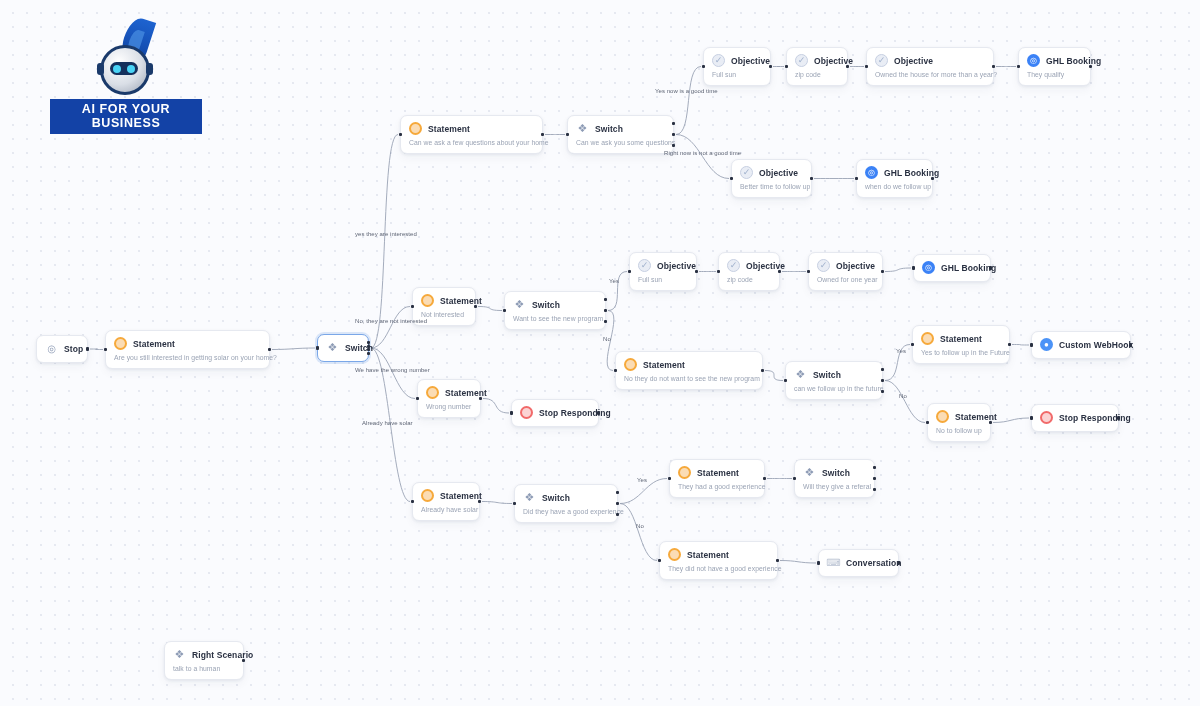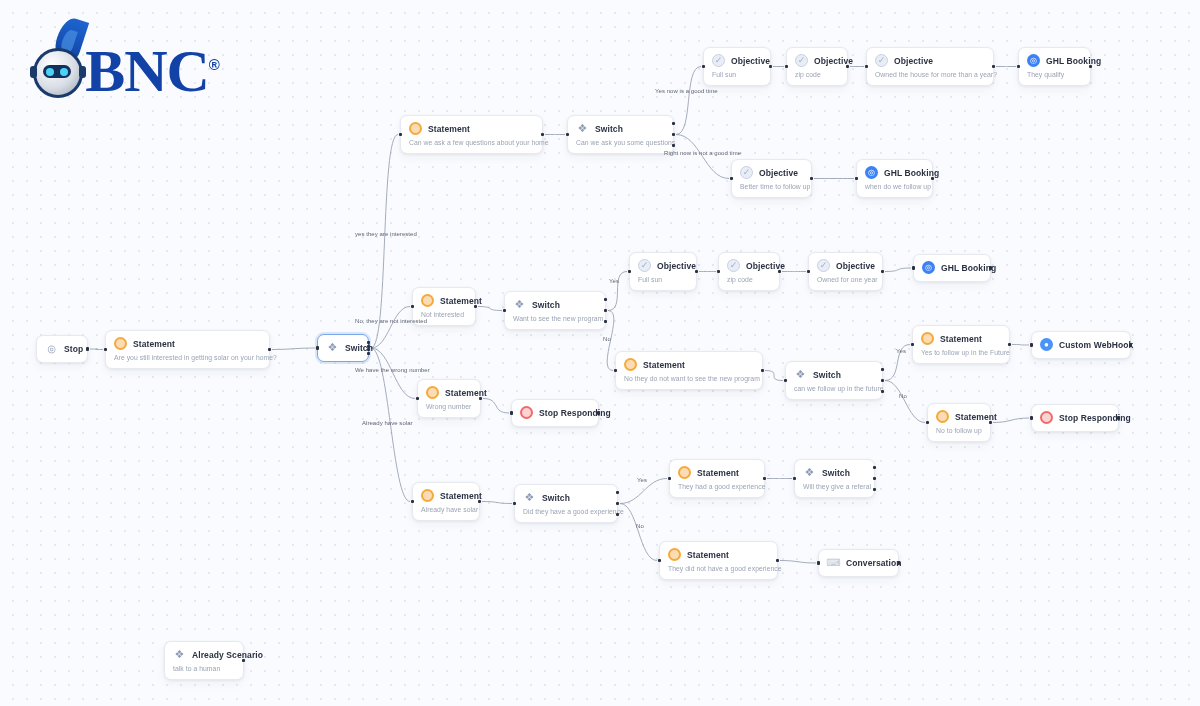--- a/index.html
+++ b/index.html
@@ -134,22 +134,22 @@
   <div class="logo-row">
     <span class="flame"></span>
     <span class="bot">
       <span class="ear l"></span>
         <span class="ear r"></span>
       <span class="eyes">
           <i></i>
           <i></i>
         </span>
     </span>
-    <span class="bnc"><span>BNC</span><span class="reg">®</span></span>
   </div>
+  <div class="tagline">AI FOR YOUR BUSINESS</div>
 </div>
 
 <div id="nodes">
     <div class="node" style="left: 36px; top: 335px; width: 52px; min-height: 22px;">
       <div class="node-head">
         <span class="n-ico start">◎</span>
         <span class="n-title">Stop</span>
       </div>
       <span class="port out"></span>
     </div>
@@ -438,21 +438,21 @@
       <div class="node-head">
         <span class="n-ico conversation">⌨</span>
         <span class="n-title">Conversation</span>
       </div>
       <span class="port in"></span>
       <span class="port out"></span>
     </div>
     <div class="node" style="left: 164px; top: 641px; width: 80px; min-height: 34px;">
       <div class="node-head">
         <span class="n-ico scenario">❖</span>
-        <span class="n-title">Already Scenario</span>
+        <span class="n-title">Right Scenario</span>
       </div>
       <div class="n-sub">talk to a human</div>
       <span class="port out"></span>
     </div>
   </div>
 <div id="labels">
     <div class="elabel" style="left: 355px; top: 231px;">yes they are interested</div>
     <div class="elabel" style="left: 355px; top: 318px;">No, they are not interested</div>
     <div class="elabel" style="left: 355px; top: 367px;">We have the wrong number</div>
     <div class="elabel" style="left: 362px; top: 420px;">Already have solar</div>

